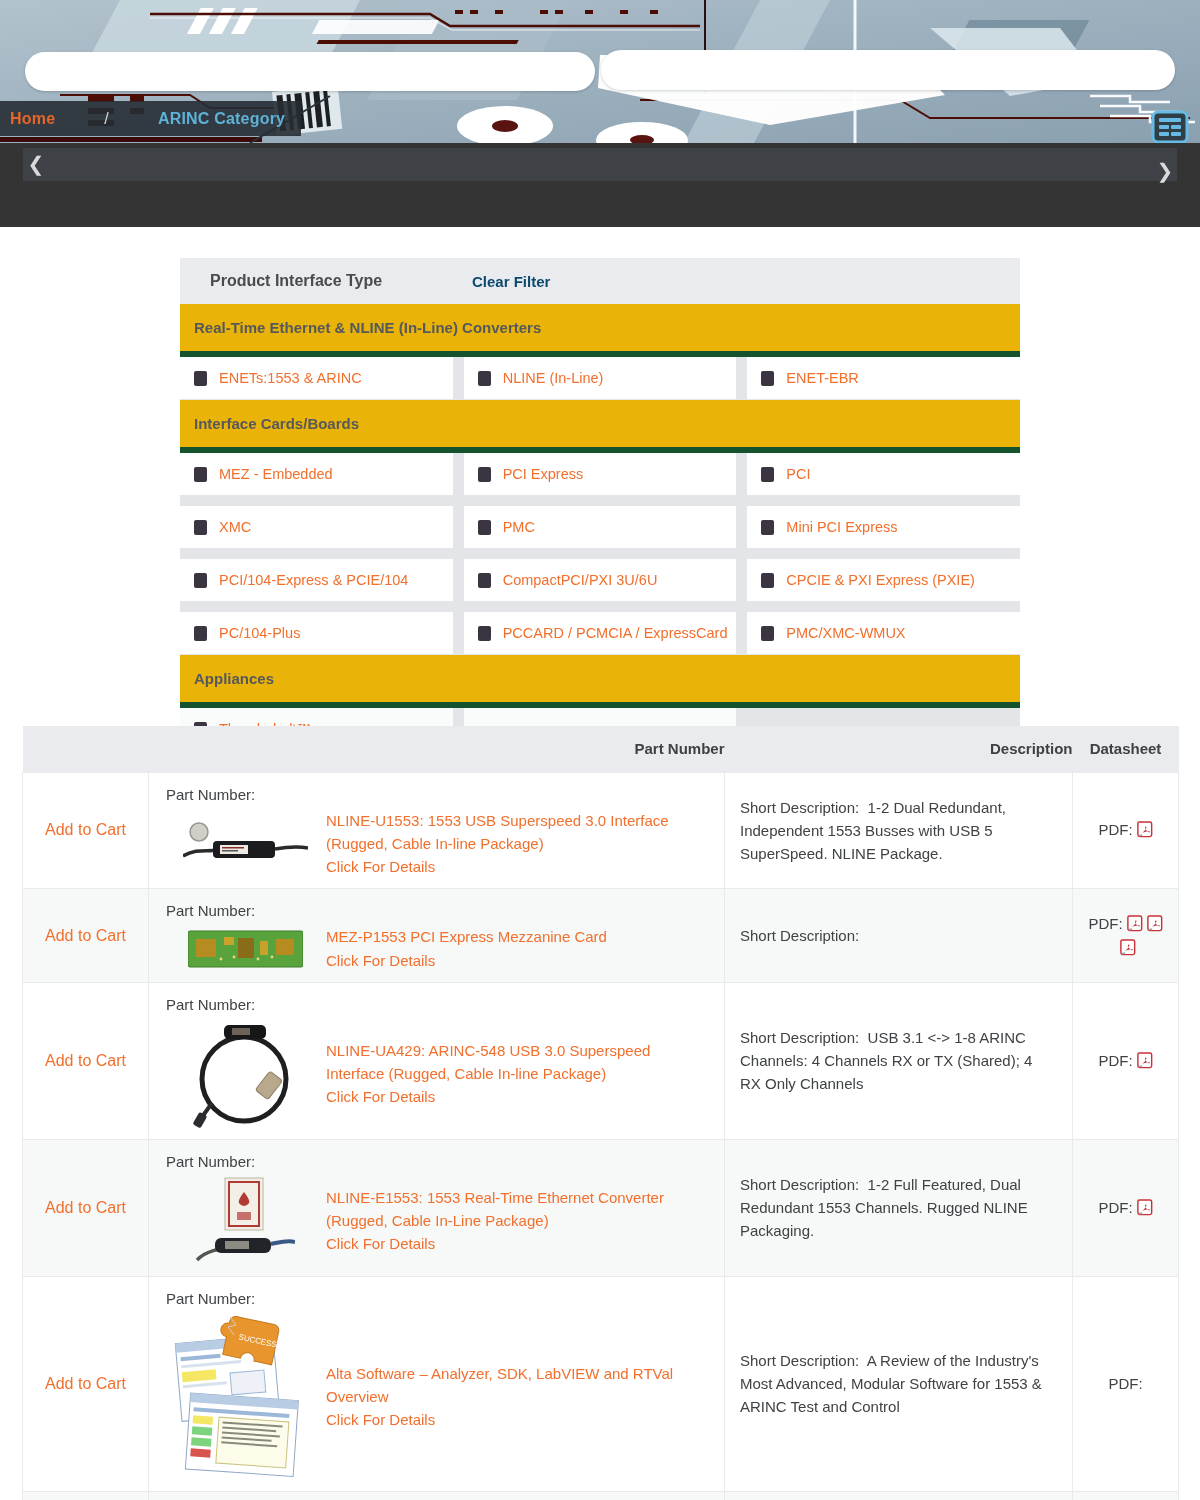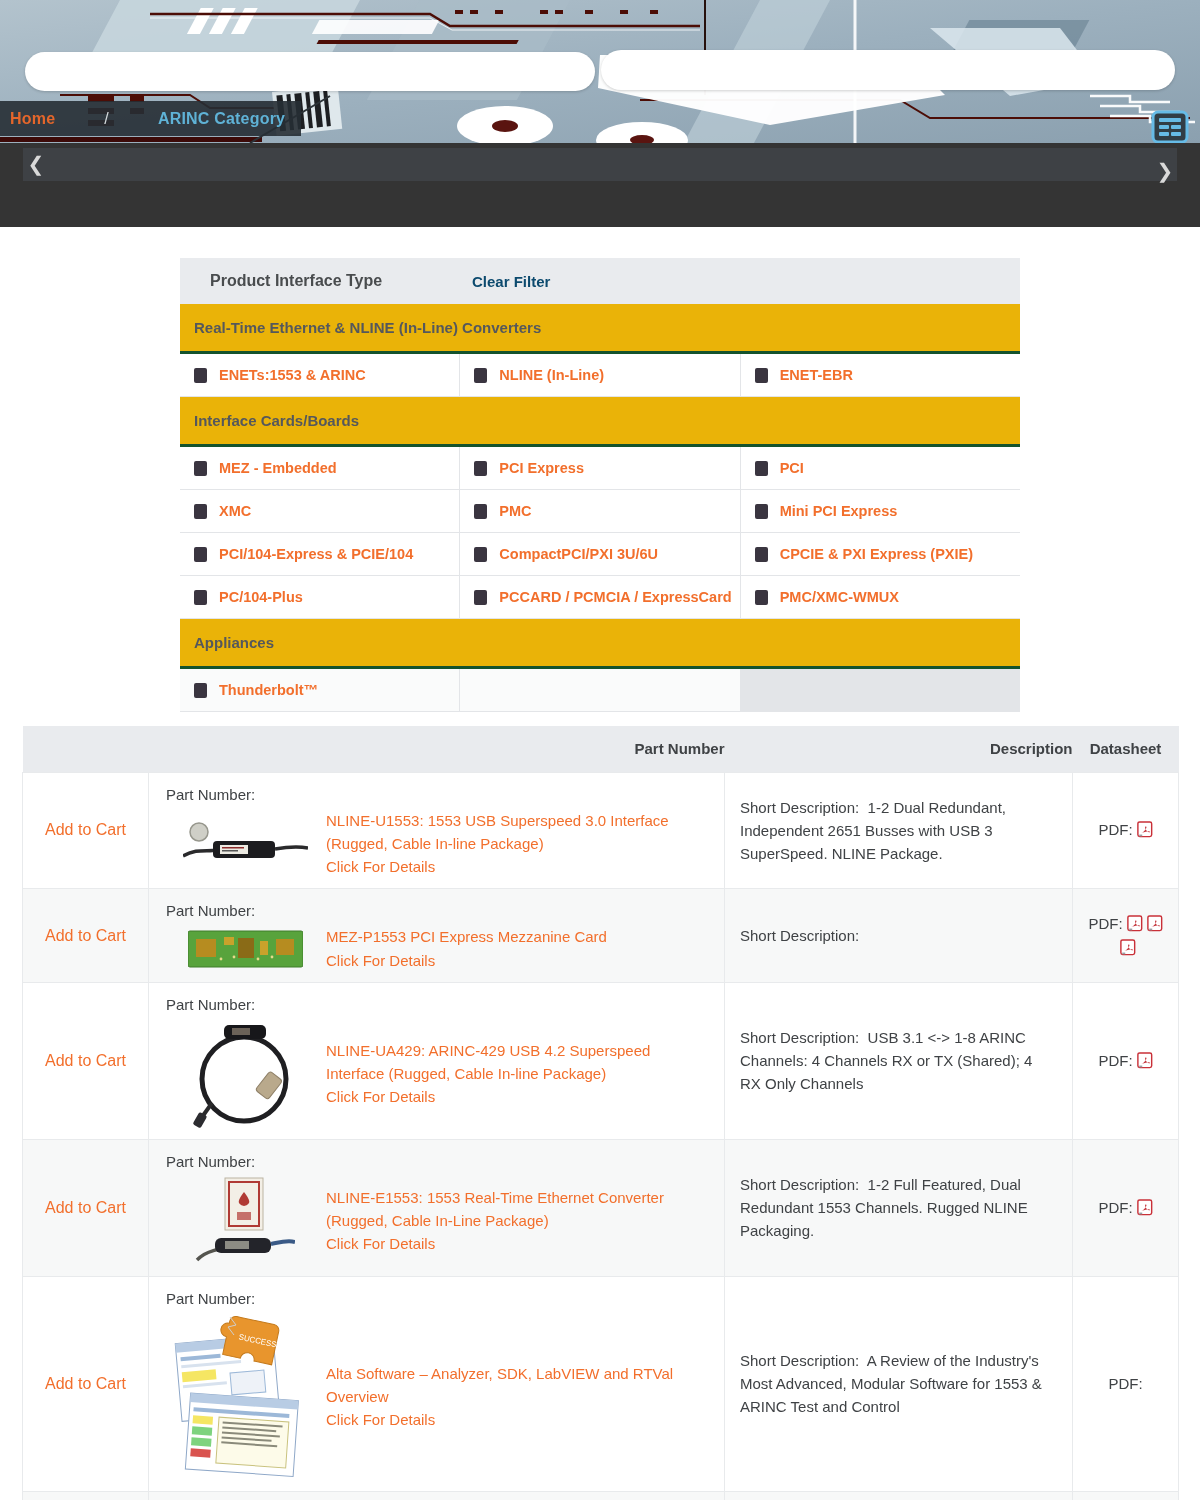--- a/index.html
+++ b/index.html
@@ -40,22 +40,22 @@
   
   .page { position:absolute; top:227px; left:0; width:1200px; height:1273px; }
 
   
   .filter { position:absolute; left:180px; top:31px; width:840px; font-size:15px; }
   .fhead { height:46px; background:#e9ebee; display:flex; align-items:center; }
   .ftitle { margin-left:30px; width:262px; font-weight:bold; font-size:16px; color:#494c4e; }
   .fclear { color:#0c4a6e; font-weight:bold; font-size:15px; }
   .flabel { height:47px; display:flex; align-items:center; padding-left:14px;
             font-weight:bold; color:#55585c; background:#eab308; }
-  .fgrid { display:grid; grid-template-columns:1fr 1fr 1fr; gap:1px; background:#e3e5e8;
-           border-top:3px solid #14532d; border-bottom:1px solid #e3e5e8;font-weight:bold; }
+  .fgrid { display:grid; grid-template-columns:1fr 1fr 1fr; gap:11px; background:#e3e5e8;
+           border-top:6px solid #14532d; border-bottom:1px solid #e3e5e8; }
   .fcell { background:#fff; height:42px; display:flex; align-items:center; padding-left:14px; gap:12px; }
   .fgrid.appliances .fcell { background:#fafbfb; }
   .fsq { width:13px; height:15px; background:#3a3540; border-radius:2px; flex:none; }
   .flink { color:#f26f2c; font-size:14.5px; }
 
   
   .ptable { position:absolute; left:22px; top:499px; width:1156px; }
   table { border-collapse:collapse; table-layout:fixed; width:1156px; font-size:15px; }
   thead th { background:#e9ebee; height:46px; font-weight:bold; color:#3f4245;
              text-align:right; padding-left:15px; border:none; }
@@ -298,21 +298,21 @@
                   <rect x="39" y="32" width="16" height="1.5" fill="#555"></rect>
                   <path d="M92 31 C104 29 113 28 125 30" stroke="#2a2a2c" stroke-width="3.5" fill="none"></path>
                 </svg>
               </div>
               <div class="ptxt">
                 <a class="ttl">NLINE-U1553: 1553 USB Superspeed 3.0 Interface (Rugged, Cable In-line Package)</a>
                 <a class="dtl">Click For Details</a>
               </div>
             </div>
           </td>
-          <td class="desc">Short Description:  1-2 Dual Redundant, Independent 2651 Busses with USB 3 SuperSpeed. NLINE Package.</td>
+          <td class="desc">Short Description:  1-2 Dual Redundant, Independent 1553 Busses with USB 5 SuperSpeed. NLINE Package.</td>
           <td class="dsheet"><span>PDF:</span><svg class="pdficon" viewBox="0 0 18 19">
                 <rect x="1" y="1" width="15.5" height="16.5" rx="2" fill="#fff" stroke="#c93038" stroke-width="1.6"></rect>
                 <path fill="#c4353c" d="M5 13.5c2.2-.9 5-3.6 5.6-5.9.4-1.7-1.7-1.9-1.5-.1.2 2 2.5 4.6 4.3 5.1 1.8.5 1.8-1.3-.4-1.2-2.3.1-6 1.5-8 2.1z"></path>
                 <rect x="2.5" y="15.2" width="3.4" height="2" fill="#9aa0a5"></rect>
               </svg></td>
         </tr>
 
         <tr class="stripe" style="height:86px">
           <td class="cart"><a>Add to Cart</a></td>
           <td class="part">
@@ -367,21 +367,21 @@
                   <rect x="38" y="6" width="42" height="14" rx="5" fill="#17171a"></rect>
                   <rect x="46" y="9" width="18" height="7" fill="#6b6258"></rect>
                   <g transform="translate(84,52) rotate(38)">
                       <rect x="0" y="0" width="16" height="24" rx="3" fill="#b9a98c" stroke="#8f8068"></rect>
                     </g>
                   <path d="M26 84 L16 98" stroke="#2a2a2c" stroke-width="4"></path>
                   <rect x="10" y="94" width="9" height="14" rx="2" fill="#2c2c30" transform="rotate(30 14 100)"></rect>
                 </svg>
               </div>
               <div class="ptxt">
-                <a class="ttl">NLINE-UA429: ARINC-429 USB 4.2 Superspeed Interface (Rugged, Cable In-line Package)</a>
+                <a class="ttl">NLINE-UA429: ARINC-548 USB 3.0 Superspeed Interface (Rugged, Cable In-line Package)</a>
                 <a class="dtl">Click For Details</a>
               </div>
             </div>
           </td>
           <td class="desc">Short Description:  USB 3.1 &lt;-&gt; 1-8 ARINC Channels: 4 Channels RX or TX (Shared); 4 RX Only Channels</td>
           <td class="dsheet"><span>PDF:</span><svg class="pdficon" viewBox="0 0 18 19">
                 <rect x="1" y="1" width="15.5" height="16.5" rx="2" fill="#fff" stroke="#c93038" stroke-width="1.6"></rect>
                 <path fill="#c4353c" d="M5 13.5c2.2-.9 5-3.6 5.6-5.9.4-1.7-1.7-1.9-1.5-.1.2 2 2.5 4.6 4.3 5.1 1.8.5 1.8-1.3-.4-1.2-2.3.1-6 1.5-8 2.1z"></path>
                 <rect x="2.5" y="15.2" width="3.4" height="2" fill="#9aa0a5"></rect>
               </svg></td>

